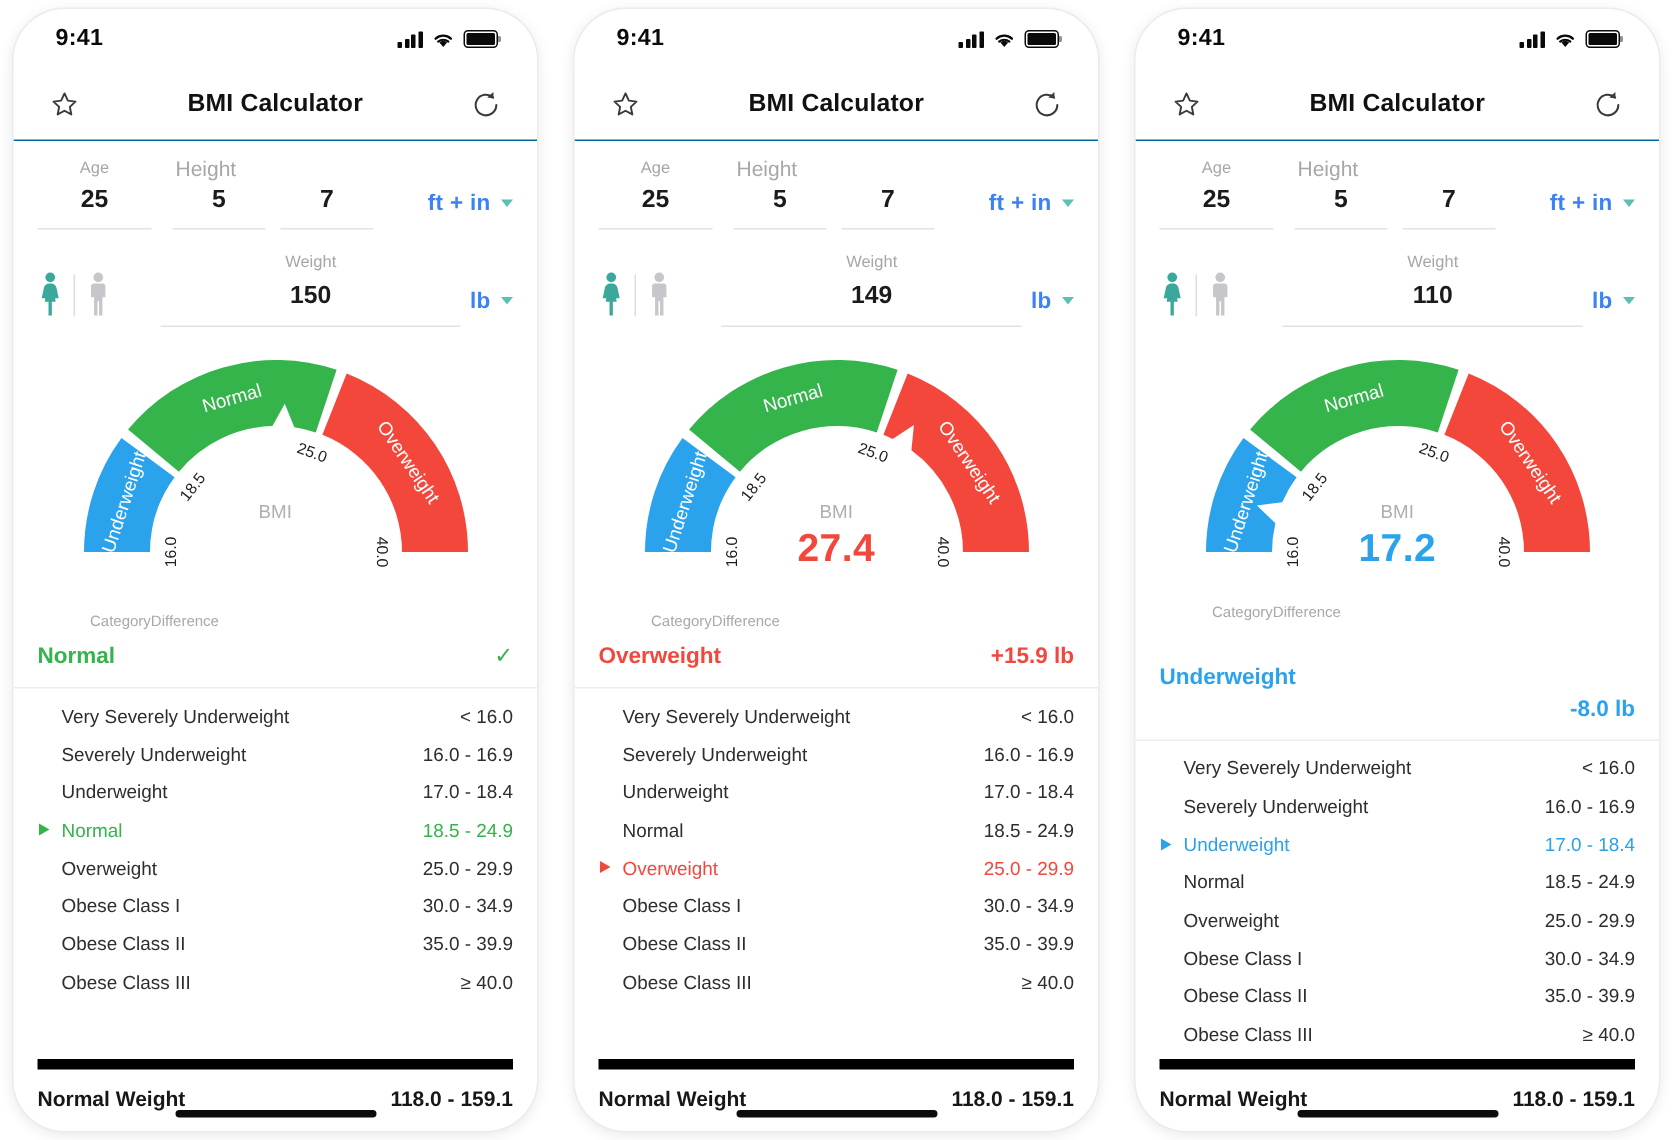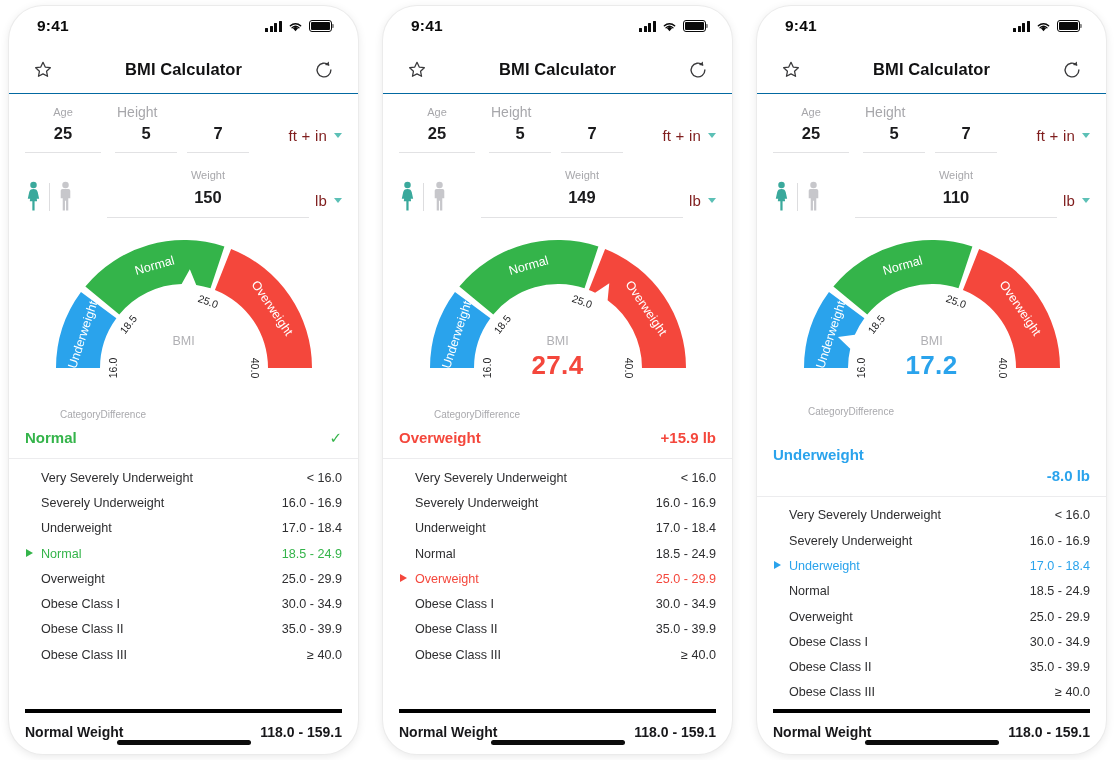--- a/index.html
+++ b/index.html
@@ -146,22 +146,22 @@
   .unit{
     margin-left:auto;
     display:flex;
     align-items:center;
     gap:7px;
     padding-bottom:9px;
     cursor:pointer;
   }
   .unit .utext{
     font-size:15px;
-    font-weight:normal;
-    color:#7f1d1d;
+    font-weight:bold;
+    color:#3b82f6;
     letter-spacing:.2px;
   }
   .caret{
     width:0;height:0;
     border-left:4.2px solid transparent;
     border-right:4.2px solid transparent;
     border-top:5px solid #5cc0b6;
   }
 
   .row2{
@@ -265,21 +265,21 @@
     border-bottom:4.6px solid transparent;
     border-left:7px solid transparent;
   }
   .trow.active .tri{}
   .trow .tname{white-space:nowrap;}
   .trow .trange{white-space:nowrap;}
   .trow.active .tname,.trow.active .trange{font-weight:normal;}
 
   
   .foot{
-    border-top:4px solid #000000;
+    border-top:7px solid #000000;
     margin:4px 16px 0 16px;
     padding:11px 0 0 0;
     display:flex;
     align-items:center;
     justify-content:space-between;
     font-size:14px;
     font-weight:bold;
     color:#17171a;
   }
   .home-ind{

